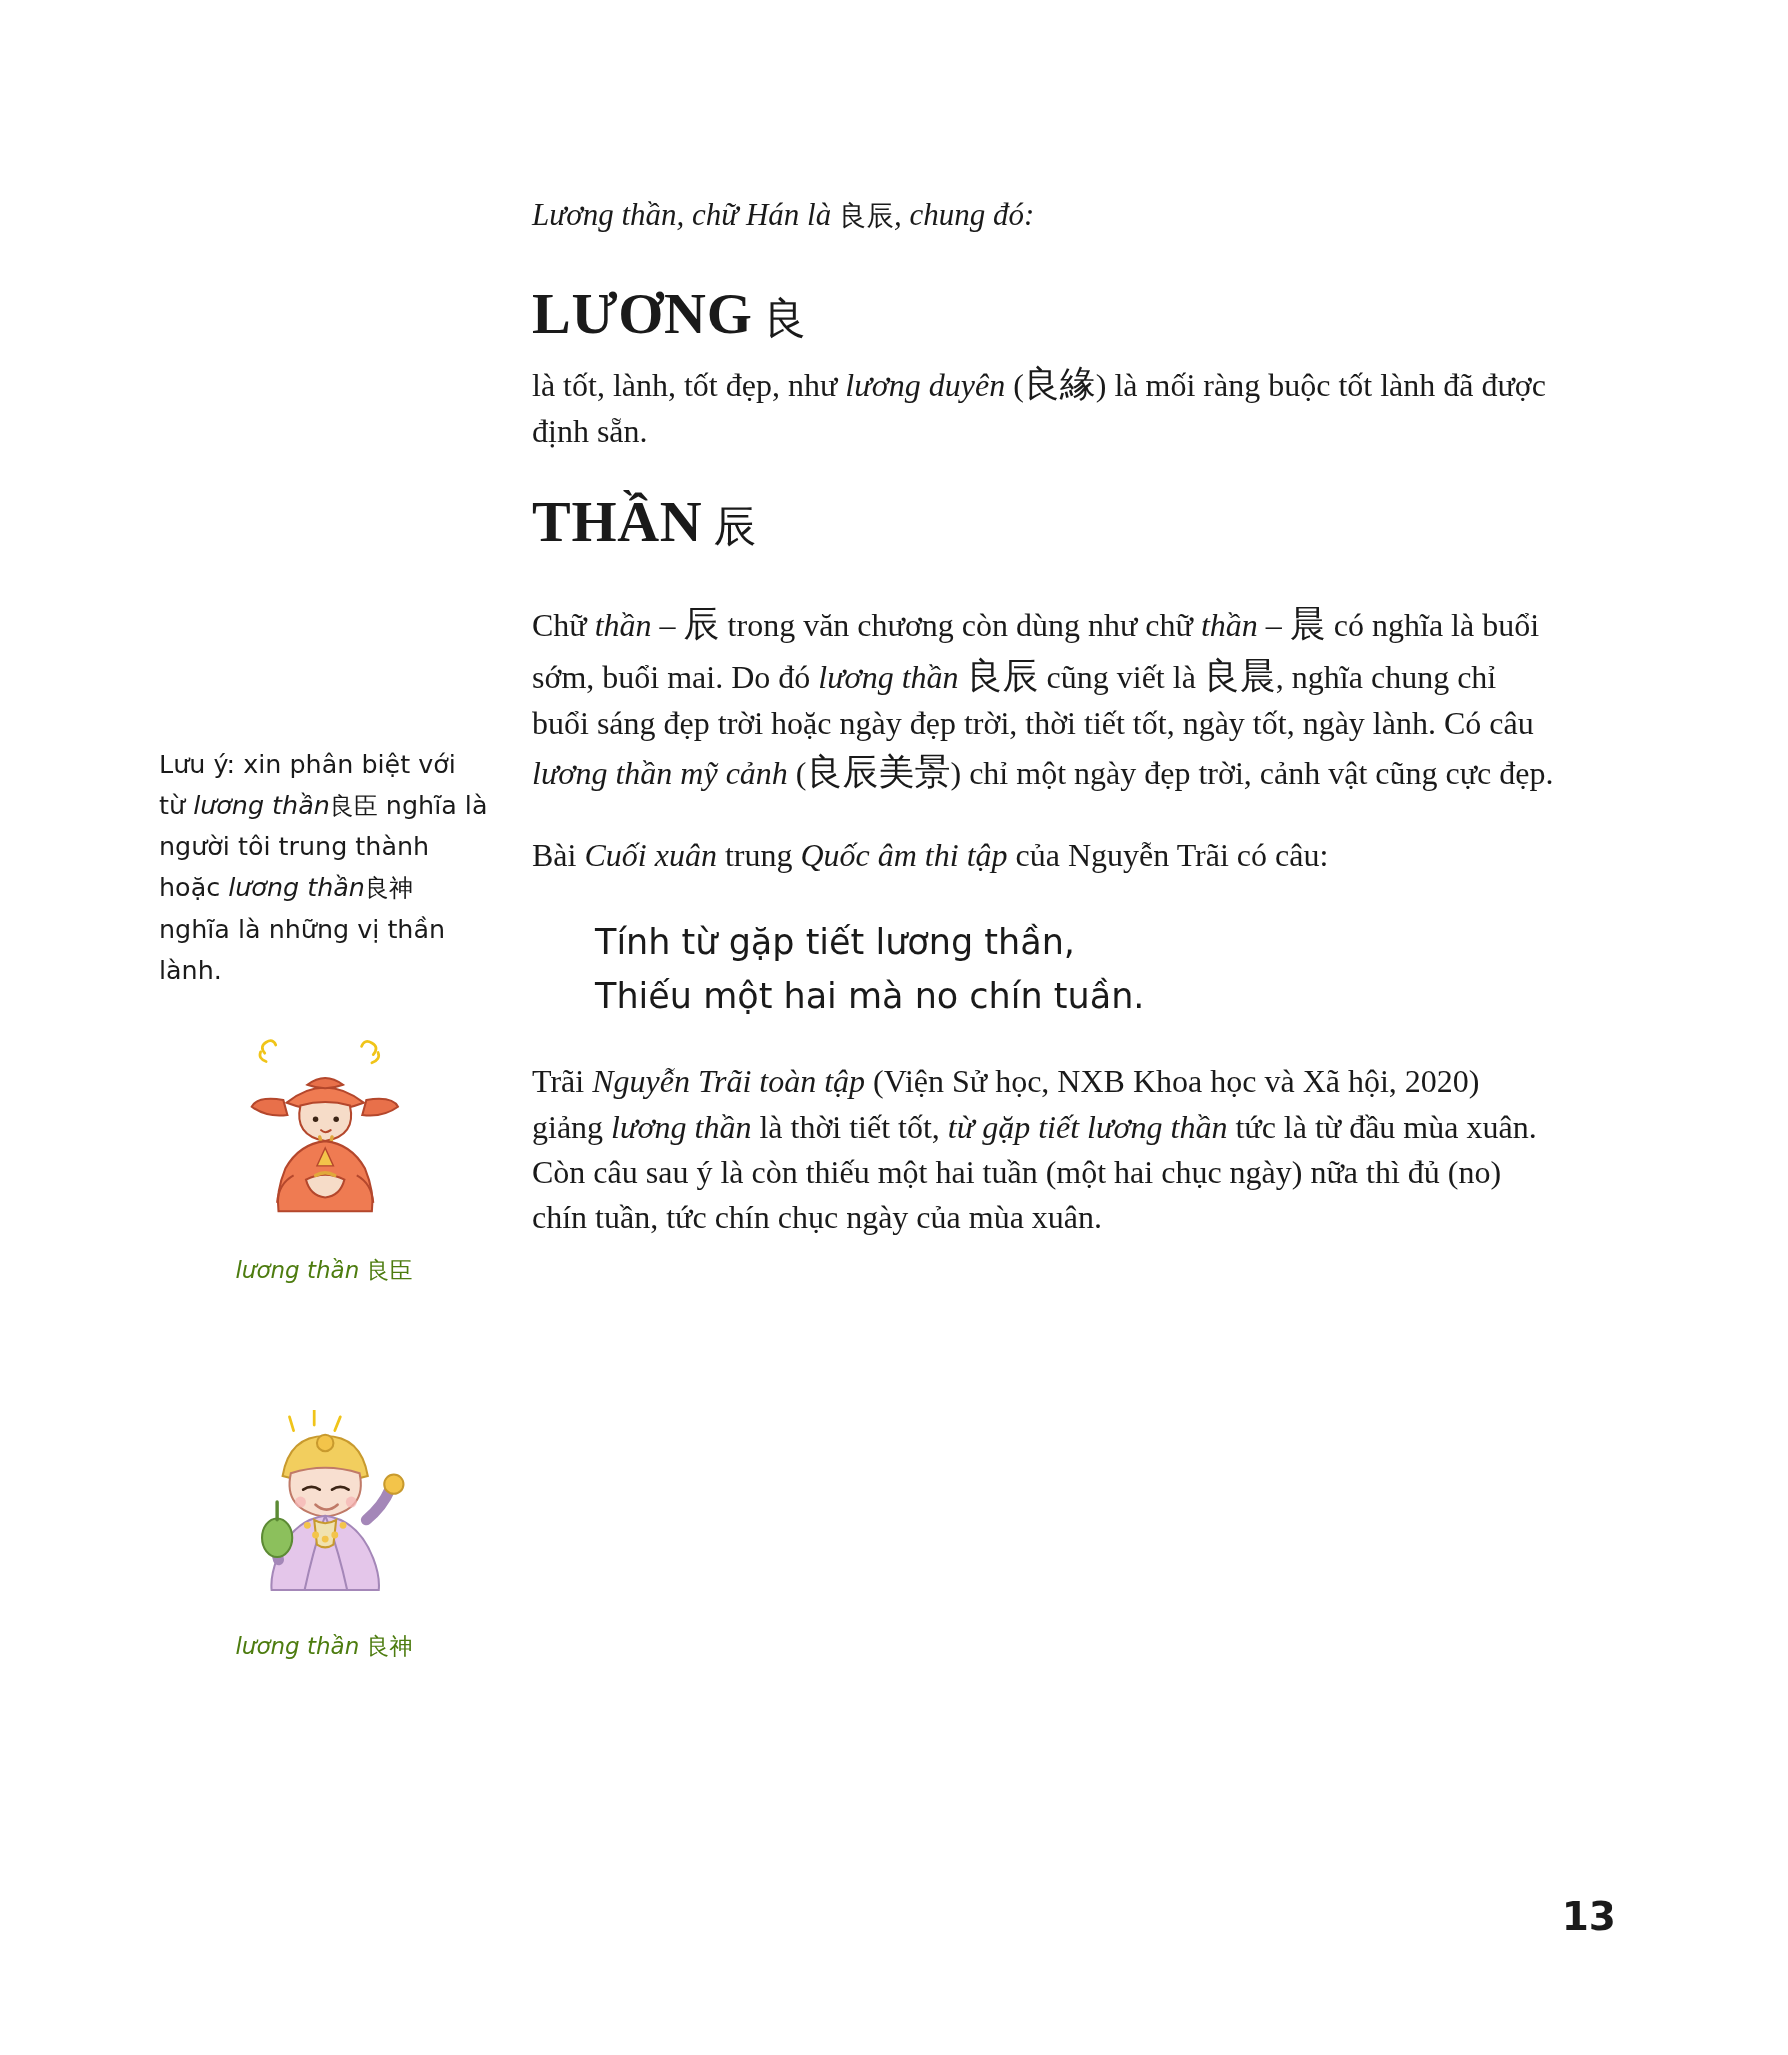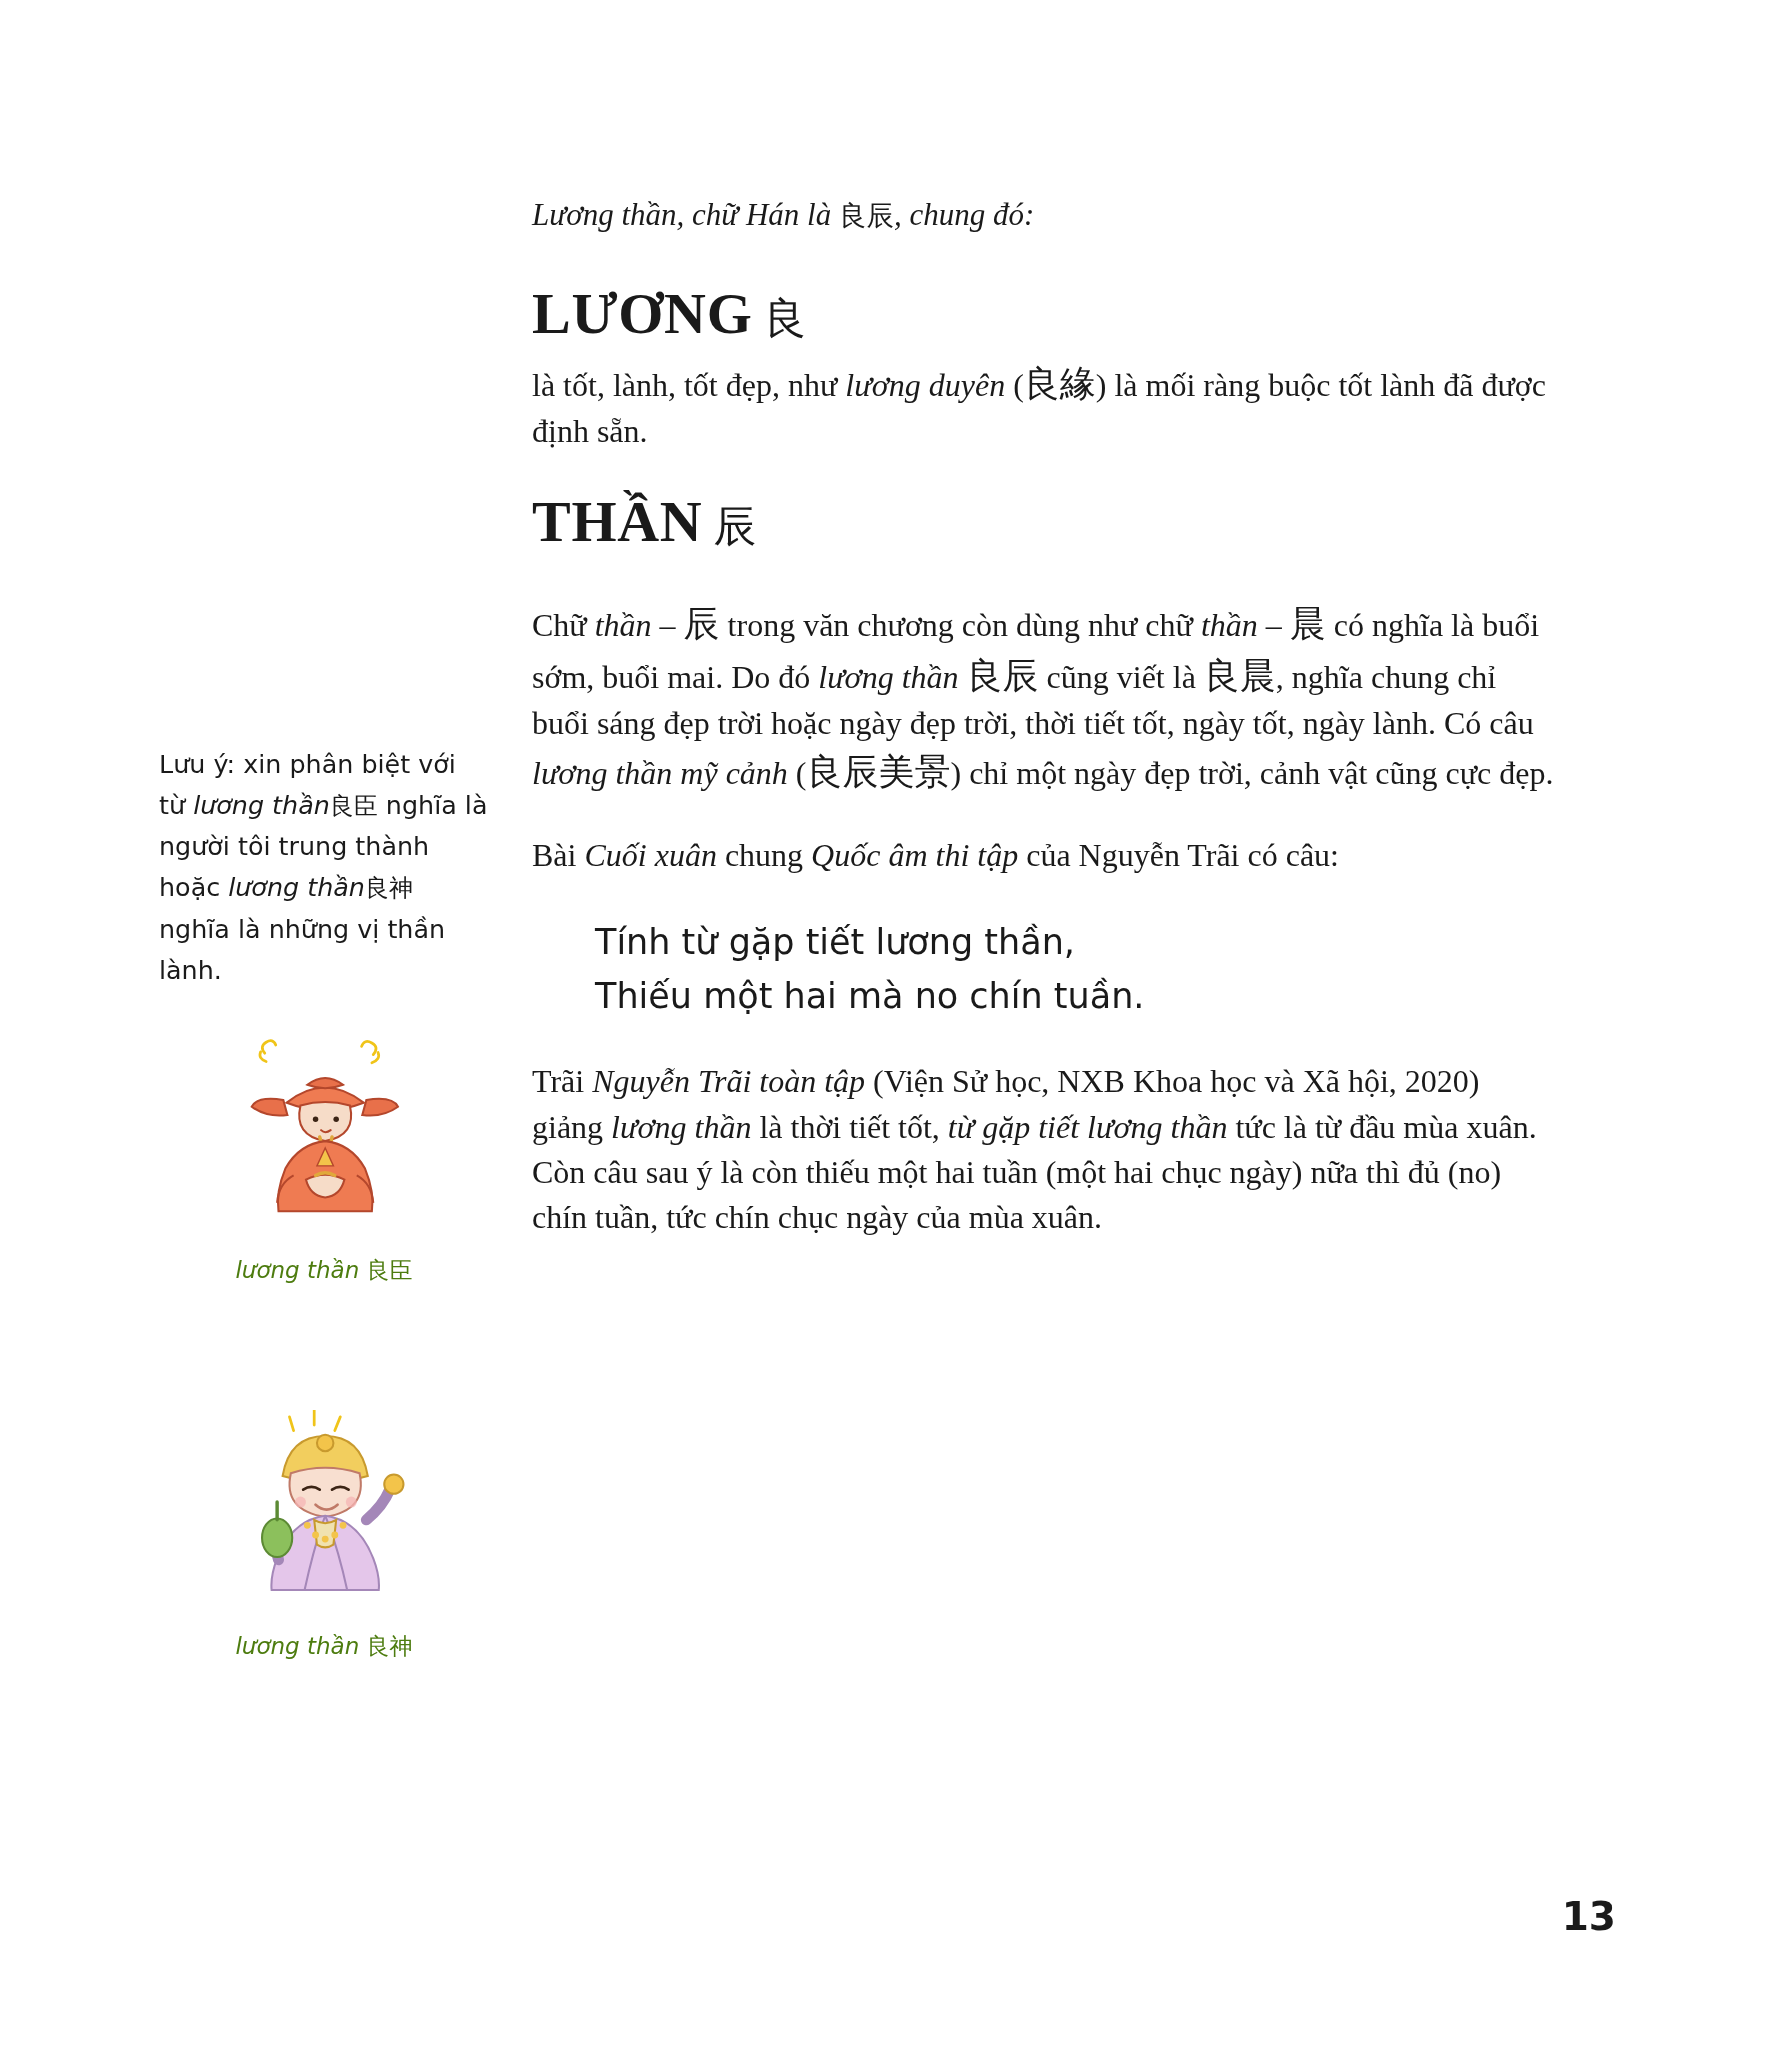--- a/index.html
+++ b/index.html
@@ -240,21 +240,21 @@
 
     <p class="body"><span>là tốt, lành, tốt đẹp, như </span><em>lương duyên</em><span> (</span><span class="han">良緣</span><span>) là mối ràng buộc tốt lành đã được định sẵn.</span></p>
 
     <h2 class="word"><span>THẦN</span><span class="han">辰</span></h2>
 
 
     <div class="gap-lg"></div>
 
     <p class="body"><span>Chữ </span><em>thần</em><span> – </span><span class="han">辰</span><span> trong văn chương còn dùng như chữ </span><em>thần</em><span> – </span><span class="han">晨</span><span> có nghĩa là buổi sớm, buổi mai. Do đó </span><em>lương thần</em><span> </span><span class="han">良辰</span><span> cũng viết là </span><span class="han">良晨</span><span>, nghĩa chung chỉ buổi sáng đẹp trời hoặc ngày đẹp trời, thời tiết tốt, ngày tốt, ngày lành. Có câu </span><em>lương thần mỹ cảnh</em><span> (</span><span class="han">良辰美景</span><span>) chỉ một ngày đẹp trời, cảnh vật cũng cực đẹp.</span></p>
 
-    <p class="body"><span>Bài </span><em>Cuối xuân</em><span> chung </span><em>Quốc âm thi tập</em><span> của Nguyễn Trãi có câu:</span></p>
+    <p class="body"><span>Bài </span><em>Cuối xuân</em><span> trung </span><em>Quốc âm thi tập</em><span> của Nguyễn Trãi có câu:</span></p>
 
     <div class="verse">
       <div>Tính từ gặp tiết lương thần,</div>
       <div>Thiếu một hai mà no chín tuần.</div>
     </div>
 
     <p class="body"><span>Trãi </span><em>Nguyễn Trãi toàn tập</em><span> (Viện Sử học, NXB Khoa học và Xã hội, 2020) giảng </span><em>lương thần</em><span> là thời tiết tốt, </span><em>từ gặp tiết lương thần</em><span> tức là từ đầu mùa xuân. Còn câu sau ý là còn thiếu một hai tuần (một hai chục ngày) nữa thì đủ (no) chín tuần, tức chín chục ngày của mùa xuân.</span></p>
 
   </div>
 

